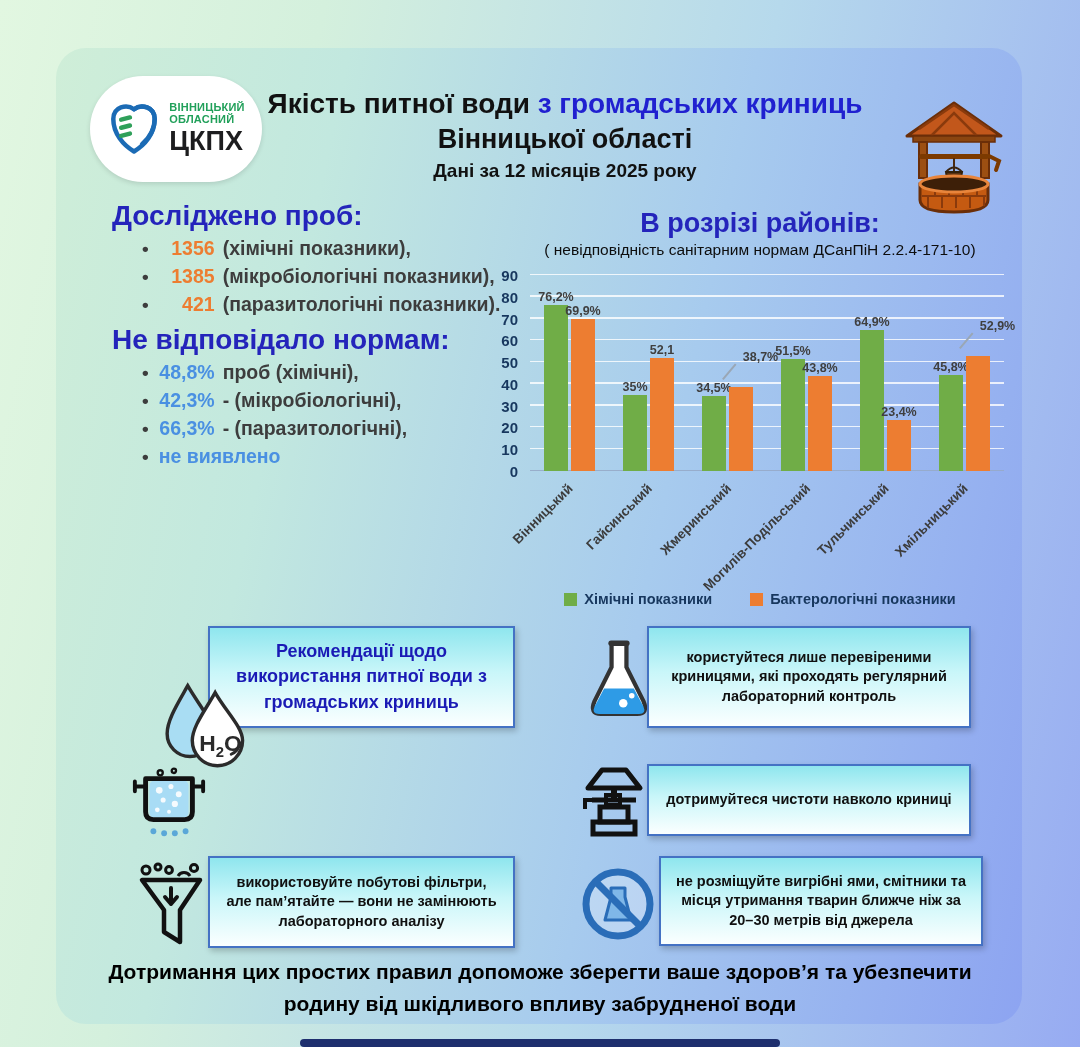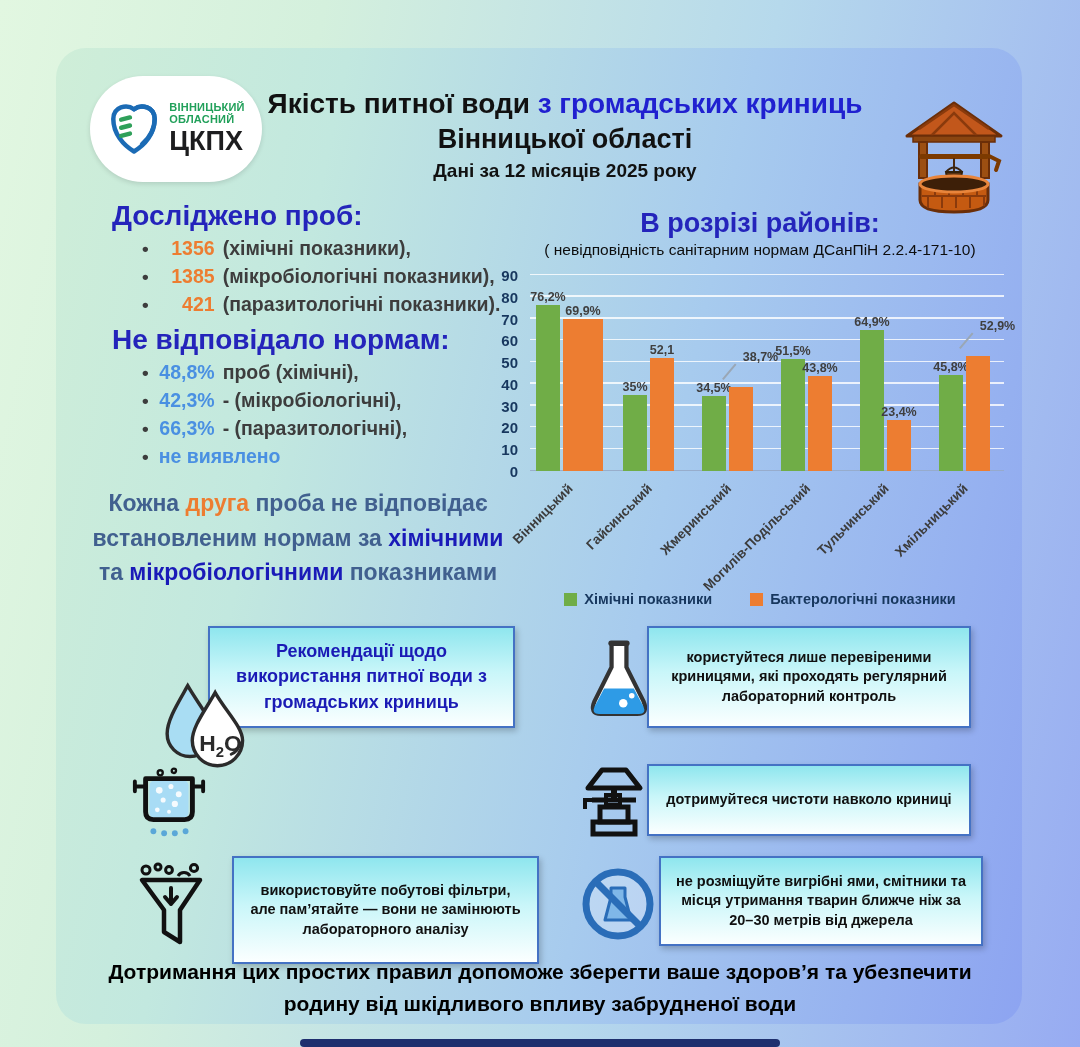--- a/index.html
+++ b/index.html
@@ -195,21 +195,21 @@
             <div class="gridline" style="bottom: 130.667px;"></div>
             <div class="gridline" style="bottom: 152.444px;"></div>
             <div class="gridline" style="bottom: 174.222px;"></div>
             <div class="gridline" style="bottom: 196px;"></div>
           </div>
         <div class="groups">
             <div class="group">
               <div class="bar s0" style="height: 165.947px; background: rgb(112, 173, 71);">
                 <span class="bar-label">76,2%</span>
               </div>
-              <div class="bar s1" style="height: 152.227px; background: rgb(237, 125, 49); padding-left: 16px;">
+              <div class="bar s1" style="height: 152.227px; background: rgb(237, 125, 49);">
                 <span class="bar-label">69,9%</span>
               </div>
             </div>
             <div class="group">
               <div class="bar s0" style="height: 76.2222px; background: rgb(112, 173, 71);">
                 <span class="bar-label">35%</span>
               </div>
               <div class="bar s1" style="height: 113.462px; background: rgb(237, 125, 49);">
                 <span class="bar-label">52,1</span>
               </div>
@@ -262,21 +262,20 @@
           <span class="swatch" style="background: rgb(112, 173, 71);"></span>
           <span>Хімічні показники</span>
         </div>
         <div class="legend-item">
           <span class="swatch" style="background: rgb(237, 125, 49);"></span>
           <span>Бактерологічні показники</span>
         </div>
       </div>
   </div>
 
-  <div class="callout"><span class="seg-slate">Кожна </span><span class="seg-orange">друга</span><span class="seg-slate"> проба не відповідає встановленим нормам за </span><span class="seg-blue">хімічними</span><span class="seg-slate"> та </span><span class="seg-blue">мікробіологічними</span><span class="seg-slate"> показниками</span></div>
 
   <div class="rec-box title-box" style="left:208px;top:626px;width:307px;height:102px;">
     <span>Рекомендації щодо використання питної води з громадських криниць</span>
   </div>
 
   <svg class="rec-icon" style="left:158px;top:672px;" width="96" height="96" viewBox="0 0 80 84">
     <path d="M24 12 C15 28 6 42 6 54 a20 20 0 0 0 40 0 C46 42 33 28 24 12 Z" fill="#a9ddf3" stroke="#2b2b2b" stroke-width="3"></path>
     <path d="M48 18 C39 34 28 48 28 60 a22 22 0 0 0 44 0 C72 48 57 34 48 18 Z" fill="#ffffff" stroke="#2b2b2b" stroke-width="3"></path>
     <text x="34" y="69" font-size="20" font-weight="bold" fill="#2b2b2b" font-family="Liberation Sans, sans-serif">H<tspan dy="5" font-size="13">2</tspan><tspan dy="-5">O</tspan></text>
     <path d="M62 72 a14 14 0 0 0 8 -10" fill="none" stroke="#2b2b2b" stroke-width="2.5" stroke-linecap="round"></path>
@@ -333,21 +332,21 @@
     <g fill="none" stroke="#111" stroke-width="3">
       <circle cx="10" cy="8" r="4"></circle>
         <circle cx="22" cy="5" r="3"></circle>
         <circle cx="33" cy="8" r="3.4"></circle>
         <circle cx="58" cy="6" r="3.6"></circle>
       <path d="M42 14 a7 7 0 0 1 12 0"></path>
     </g>
     <path d="M6 18 h58 l-20 30 v32 l-16 -10 v-22 Z" fill="none" stroke="#111" stroke-width="4.5" stroke-linejoin="round"></path>
     <path d="M35 26 v16 m0 0 l-6 -7 m6 7 l6 -7" fill="none" stroke="#111" stroke-width="4" stroke-linecap="round"></path>
   </svg>
-  <div class="rec-box" style="left:208px;top:856px;width:307px;height:108px;margin-left:24px;">
+  <div class="rec-box" style="left:208px;top:856px;width:307px;height:92px;">
     <span>використовуйте побутові фільтри, але пам’ятайте — вони не замінюють лабораторного аналізу</span>
   </div>
 
   <svg class="rec-icon" style="left:578px;top:864px;" width="80" height="80" viewBox="0 0 80 80">
     <circle cx="40" cy="40" r="32" fill="rgba(255,255,255,0.25)" stroke="#2a6db8" stroke-width="7"></circle>
     <path d="M33 24 h14 v9 l6 23 h-26 l6 -23 Z" fill="#7fb7e8" stroke="#2a6db8" stroke-width="3" stroke-linejoin="round"></path>
     <line x1="18" y1="18" x2="62" y2="62" stroke="#2a6db8" stroke-width="7" stroke-linecap="round"></line>
   </svg>
   <div class="rec-box" style="left:659px;top:856px;width:324px;height:90px;">
     <span>не розміщуйте вигрібні ями, смітники та місця утримання тварин ближче ніж за 20–30 метрів від джерела</span>

